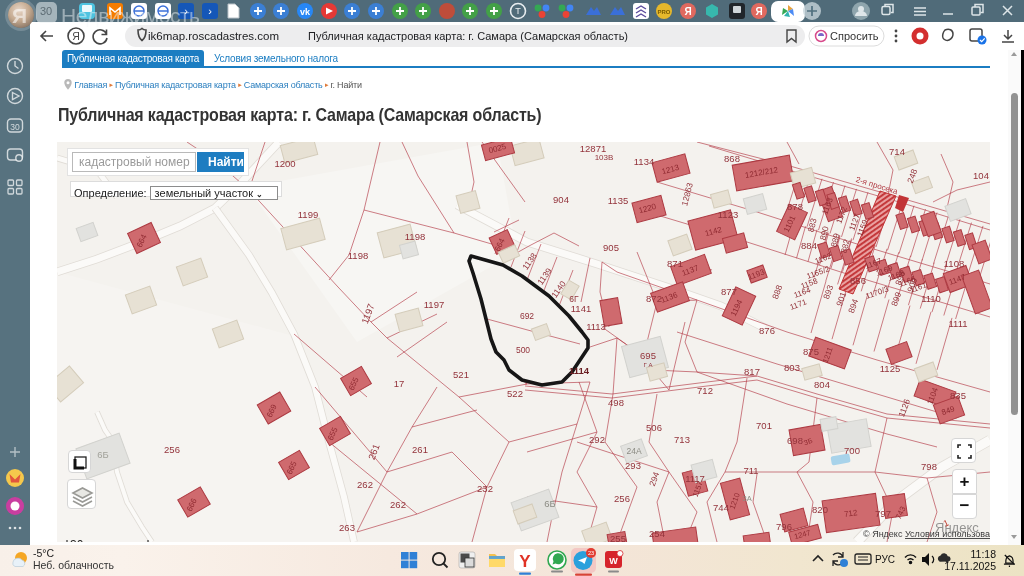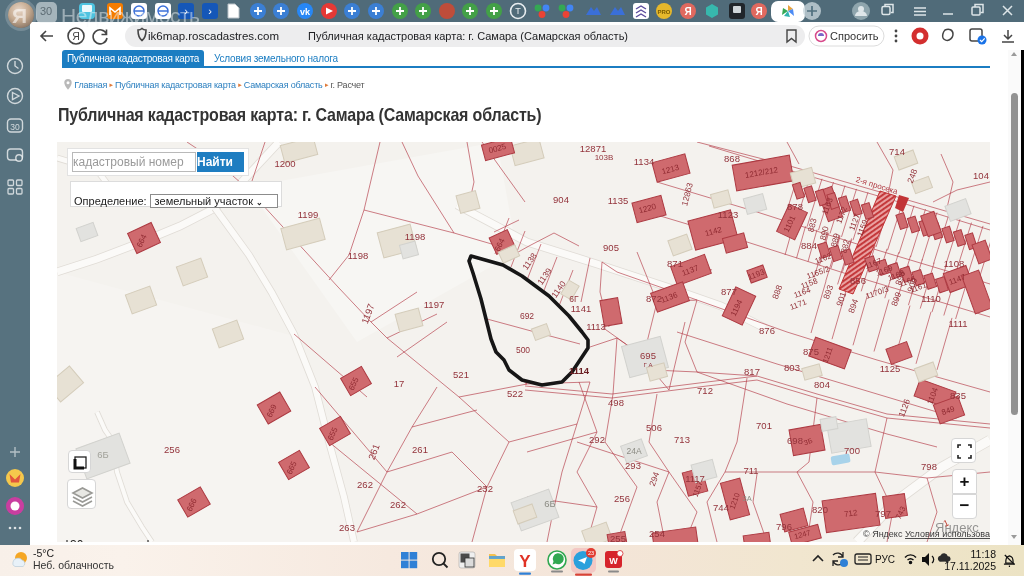--- a/index.html
+++ b/index.html
@@ -15,23 +15,23 @@
 #taskbar{left:0;top:545px;width:1024px;height:31px;background:linear-gradient(90deg,#f8f0e9 0%,#faf2eb 12%,#f6e9df 38%,#f4e5d9 58%,#f1e6cf 78%,#ece3c4 100%)}
 
 #ptab{left:62px;top:50px;width:142px;height:17px;background:#1b7dc2;border-radius:3px 3px 0 0;color:#fff;font-size:10px;letter-spacing:-.3px;text-align:center;line-height:17px}
 #ptab2{left:214px;top:50px;color:#1b7dc2;font-size:10px;letter-spacing:-.2px;line-height:17px}
 #ptabline{left:62px;top:66px;width:928px;height:1.5px;background:#1b7dc2}
 #crumbs{left:64px;top:79px;font-size:9px;letter-spacing:-.2px;color:#2b7fbf}
 #h1{left:58px;top:104px;font-weight:700;font-size:18.5px;color:#333;letter-spacing:-.2px;transform:scaleX(.865);transform-origin:0 0;white-space:nowrap}
 
 #map{left:57px;top:142px;width:933px;height:400px;background:#f4f2ee;overflow:hidden}
 #srch{left:11px;top:7px;width:180px;height:26px;background:#fff;box-shadow:0 0 0 1px #e2e2e2}
-#inp{left:15px;top:10px;width:124px;height:20px;border:1px solid #b9b9b9;background:#fff;color:#9a9a9a;font-size:12px;line-height:18px;padding-left:0}
-#btn{left:140px;top:10px;width:47px;height:20px;background:#1e7dc1;color:#fff;font-weight:700;font-size:12px;text-align:left;line-height:20px}
-#opr{left:13px;top:39px;height:16px;background:#fff;border:1px solid #dcdcdc;font-size:11px;line-height:14px;color:#222;padding:12px 3px}
+#inp{left:15px;top:10px;width:124px;height:20px;border:1px solid #b9b9b9;background:#fff;color:#9a9a9a;font-size:12px;line-height:18px;padding-left:6px}
+#btn{left:140px;top:10px;width:47px;height:20px;background:#1e7dc1;color:#fff;font-weight:700;font-size:12px;text-align:right;line-height:20px}
+#opr{left:13px;top:39px;height:16px;background:#fff;border:1px solid #dcdcdc;font-size:11px;line-height:14px;color:#222;padding:4px 3px}
 #sel{display:inline-block;border:1px solid #8c8c8c;background:#fff;height:14px;line-height:13px;padding:0 14px 0 4px;margin-left:3px;position:relative;top:0px;font-size:11px}
 .mapbtn{position:absolute;background:#fff;border:1px solid #d6d6d6;border-radius:4px}
 .bs{color:#e07b3a;font-size:7px;font-weight:400;position:relative;top:-1px}
 </style></head>
 <body>
 <div class="abs" id="page"></div>
 <div class="abs" id="tabbar"></div>
 <div class="abs" id="toolbar"></div>
 <div class="abs" id="sidebar"></div>
 <div class="abs" id="scroll"></div>
@@ -172,21 +172,21 @@
     </g>
 <path d="M978,8 v8 M974,13 l4,4 l4,-4 M972,20 h12" stroke="#454545" stroke-width="1.5" fill="none"></path>
 </svg>
 
 <div class="abs" id="ptab">Публичная кадастровая карта</div>
 <div class="abs" id="ptab2">Условия земельного налога</div>
 <div class="abs" id="ptabline"></div>
 <div class="abs" id="crumbs"><svg width="8" height="11" style="vertical-align:-2px">
       <path d="M4,0 a3.7,3.7 0 0 1 3.7,3.7 c0,2.8 -3.7,7 -3.7,7 c0,0 -3.7,-4.2 -3.7,-7 A3.7,3.7 0 0 1 4,0 Z" fill="#b9b9b9"></path>
       <circle cx="4" cy="3.7" r="1.5" fill="#fff"></circle>
-    </svg> Главная <b class="bs">▸</b> Публичная кадастровая карта <b class="bs">▸</b> Самарская область <b class="bs">▸</b> <span style="color:#555">г. Расчет</span></div>
+    </svg> Главная <b class="bs">▸</b> Публичная кадастровая карта <b class="bs">▸</b> Самарская область <b class="bs">▸</b> <span style="color:#555">г. Найти</span></div>
 <div class="abs" id="h1">Публичная кадастровая карта: г. Самара (Самарская область)</div>
 
 <div class="abs" id="map">
 <svg id="msvg" width="933" height="400" viewBox="0 0 933 400">
       <rect width="933" height="400" fill="#f4f2ee"></rect>
       <polygon points="190,45 440,0 460,110 300,200 190,45" fill="#f7f6f3"></polygon>
       <polygon points="0,130 240,195 300,400 0,400" fill="#f6f4f1"></polygon>
       <path d="M222.0,0.0 L183.0,42.0 L158.0,66.0 L123.0,84.0 L82.0,101.0 L40.0,117.0 L0.0,130.0" fill="none" stroke="#e0dcd6" stroke-width="8.6"></path>
       <path d="M222.0,0.0 L183.0,42.0 L158.0,66.0 L123.0,84.0 L82.0,101.0 L40.0,117.0 L0.0,130.0" fill="none" stroke="#fbfaf8" stroke-width="7.0"></path>
       <path d="M158.0,66.0 L192.0,113.0 L215.0,151.0 L237.0,192.0 L258.0,245.0 L272.0,300.0 L287.0,355.0 L297.0,400.0" fill="none" stroke="#e0dcd6" stroke-width="7.6"></path>

